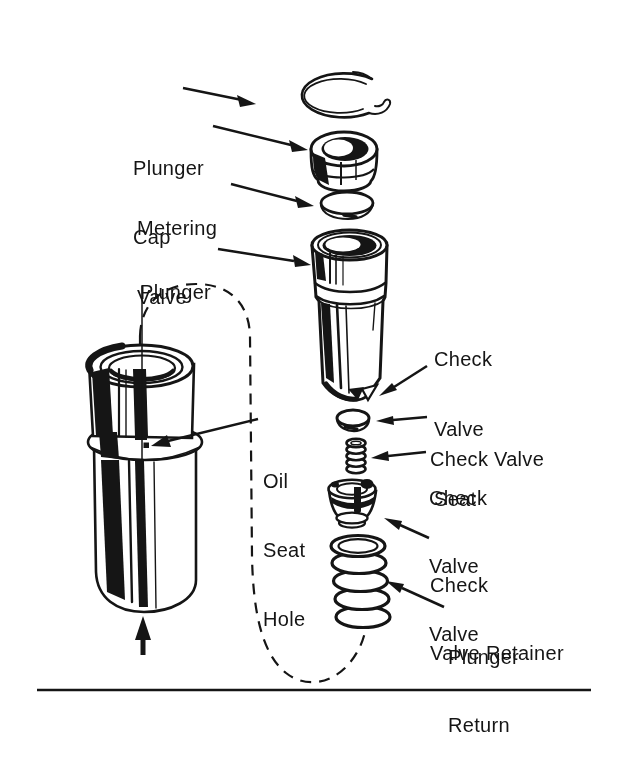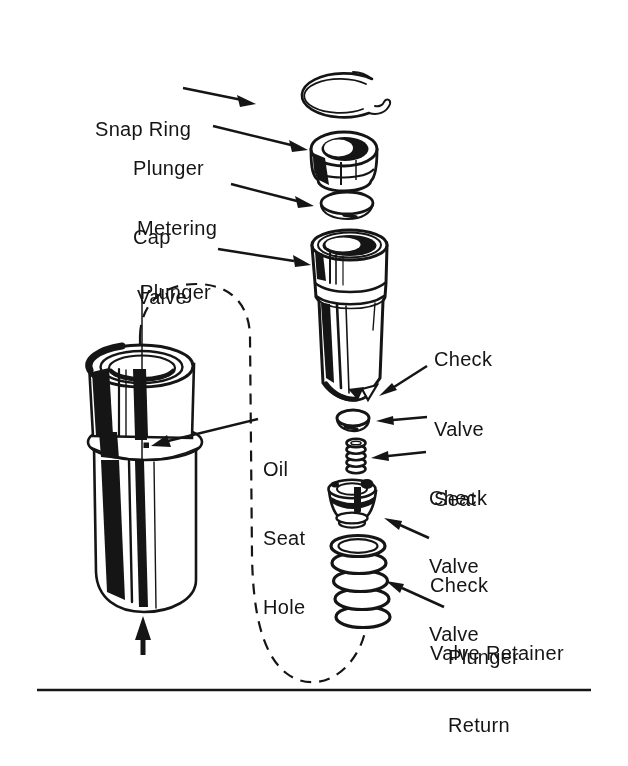--- a/index.html
+++ b/index.html
@@ -189,23 +189,20 @@
       </g>
       <g>
         <line x1="143" y1="655" x2="143" y2="637" stroke-width="5"></line>
           <polygon points="143,616 135,640 151,640" stroke="none"></polygon>
       </g>
     </g>
 
     <line x1="37" y1="690" x2="591" y2="690" stroke="#151515" stroke-width="2.4"></line>
   </svg>
 
-  <div class="label" style="left:95px;top:72px;">
-    <span>Snap Ring</span>
-  </div>
 
   <div class="label" style="left:133px;top:111px;">
     <span>Plunger</span>
     <span>Cap</span>
   </div>
 
   <div class="label" style="left:137px;top:171px;">
     <span>Metering</span>
     <span>Valve</span>
   </div>
@@ -213,38 +210,41 @@
   <div class="label" style="left:140px;top:235px;">
     <span>Plunger</span>
   </div>
 
   <div class="label lh24" style="left:434px;top:301px;">
     <span>Check</span>
     <span>Valve</span>
     <span>Seat</span>
   </div>
 
+  <div class="label" style="left:430px;top:402px;">
+    <span>Check Valve</span>
+  </div>
 
   <div class="label lh22" style="left:429px;top:441px;">
     <span>Check</span>
     <span>Valve</span>
     <span>Valve</span>
   </div>
 
   <div class="label lh22" style="left:430px;top:528px;">
     <span>Check</span>
     <span>Valve Retainer</span>
   </div>
 
   <div class="label lh22" style="left:448px;top:600px;">
     <span>Plunger</span>
     <span>Return</span>
     
   </div>
 
-  <div class="label" style="left:263px;top:412px;">
+  <div class="label" style="left:263px;top:424px;">
     <span>Oil</span>
     <span>Seat</span>
     <span>Hole</span>
   </div>
 
 
 </div>
 
 </body></html>

